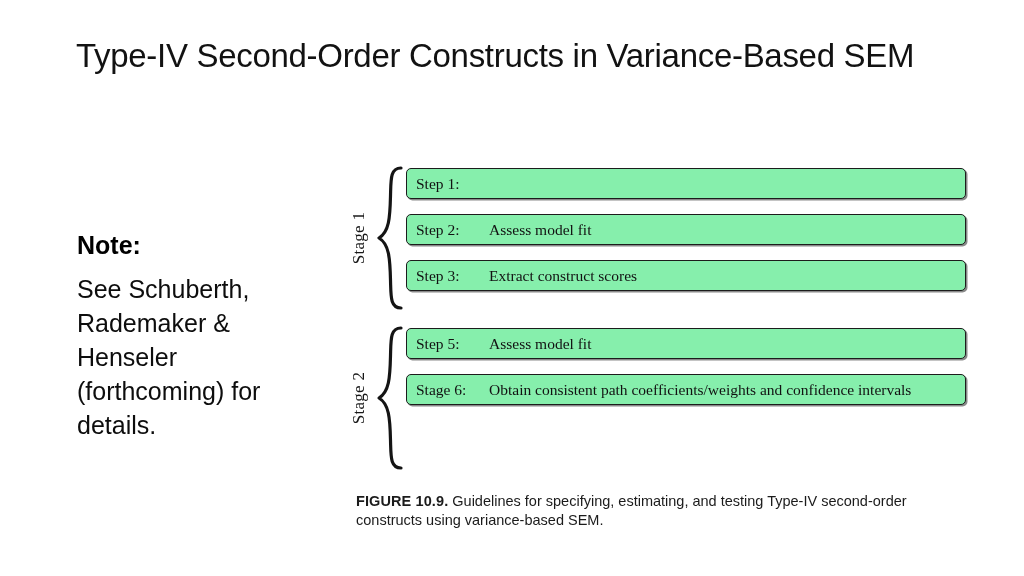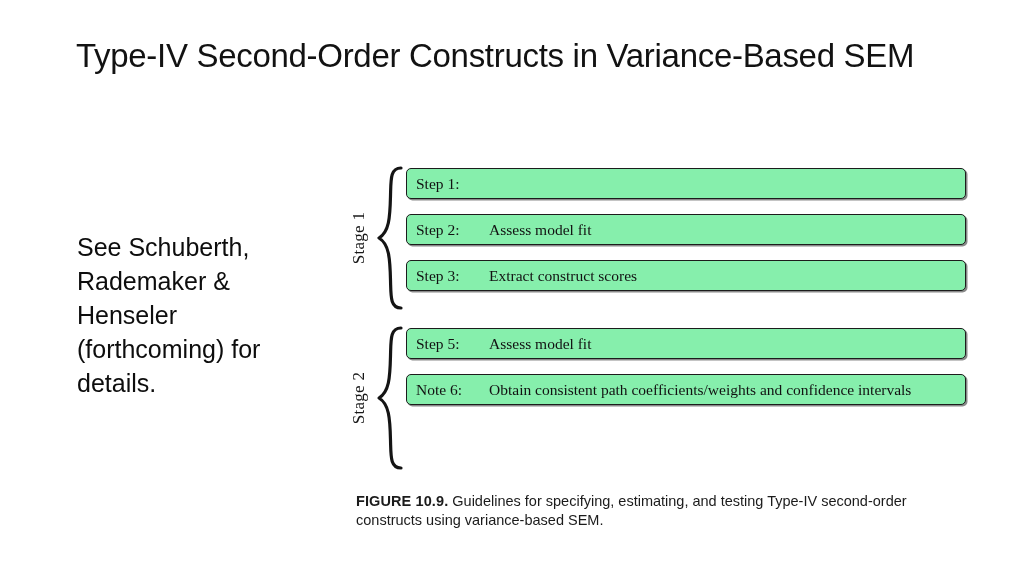--- a/index.html
+++ b/index.html
@@ -166,20 +166,21 @@
     color: #9a9a9a;
     margin-top: 38px;
   }
 </style>
 </head>
 <body>
 
 <div id="slide-title">Type-IV Second-Order Constructs in Variance-Based SEM</div>
 
 <div id="note-block">
+  <div id="note-heading">Note:</div>
   <div id="note-body">See Schuberth, Rademaker &amp; Henseler (forthcoming) for details.</div>
 </div>
 
 <div id="figure">
 
   <div class="stage-group" id="stage-group-1">
     <div class="stage-label">
       <span>Stage 1</span>
     </div>
     <div class="stage-brace">
@@ -210,21 +211,21 @@
       <svg width="28" height="144" viewBox="0 0 28 144" xmlns="http://www.w3.org/2000/svg">
         <path d="M25 2 C14 2 15 14 14.5 30 C14 52 13 66 3 72 C13 78 14 92 14.5 114 C15 130 14 142 25 142" fill="none" stroke="#141414" stroke-width="3.2" stroke-linecap="round" stroke-linejoin="round"></path>
       </svg>
     </div>
     <div class="steps-col">
       <div class="step-box">
         <div class="step-num">Step 5:</div>
         <div class="step-desc">Assess model fit</div>
       </div>
       <div class="step-box">
-        <div class="step-num">Note 6:</div>
+        <div class="step-num">Stage 6:</div>
         <div class="step-desc">Obtain consistent path coefficients/weights and confidence intervals</div>
       </div>
     </div>
   </div>
 
 </div>
 
 <div id="figure-caption">
   <span class="cap-label">FIGURE 10.9.</span><span class="cap-text"> Guidelines for specifying, estimating, and testing Type-IV second-order constructs using variance-based SEM.</span>
 </div>

